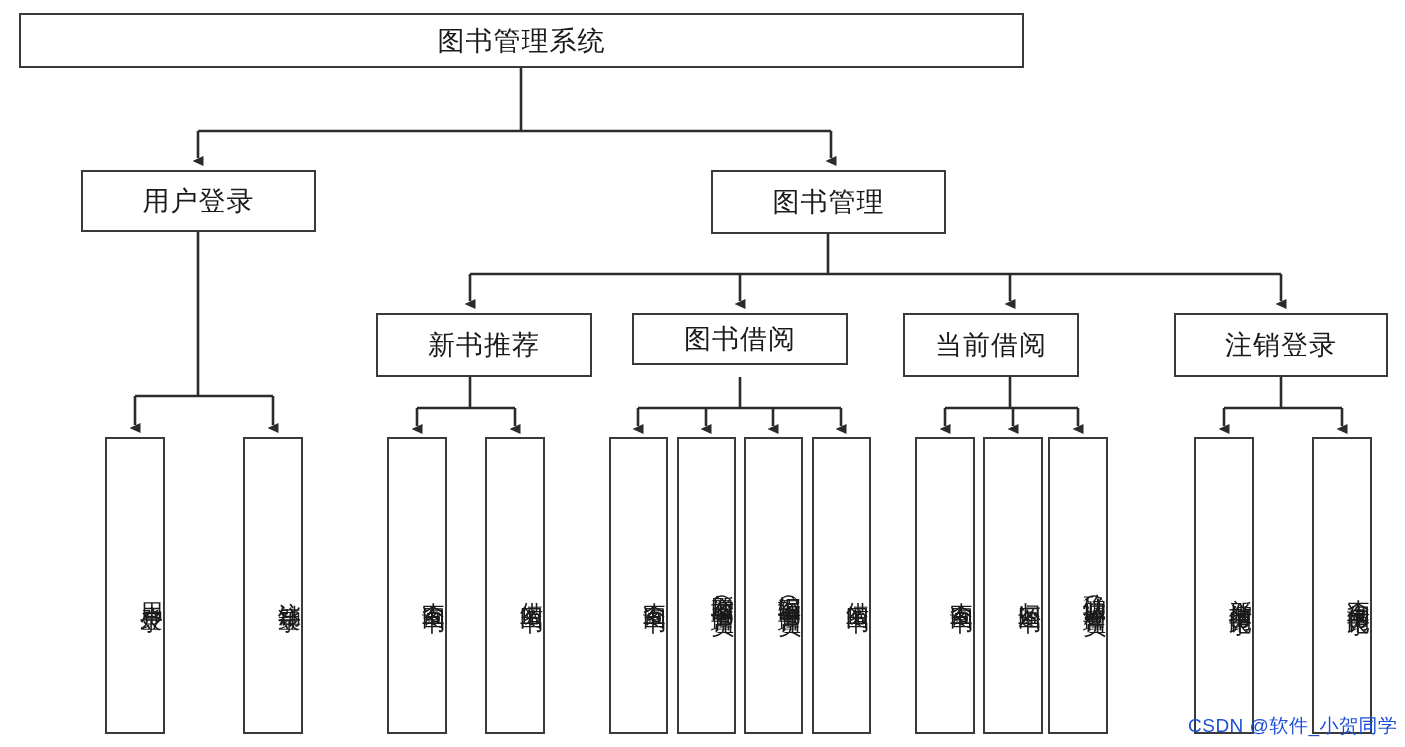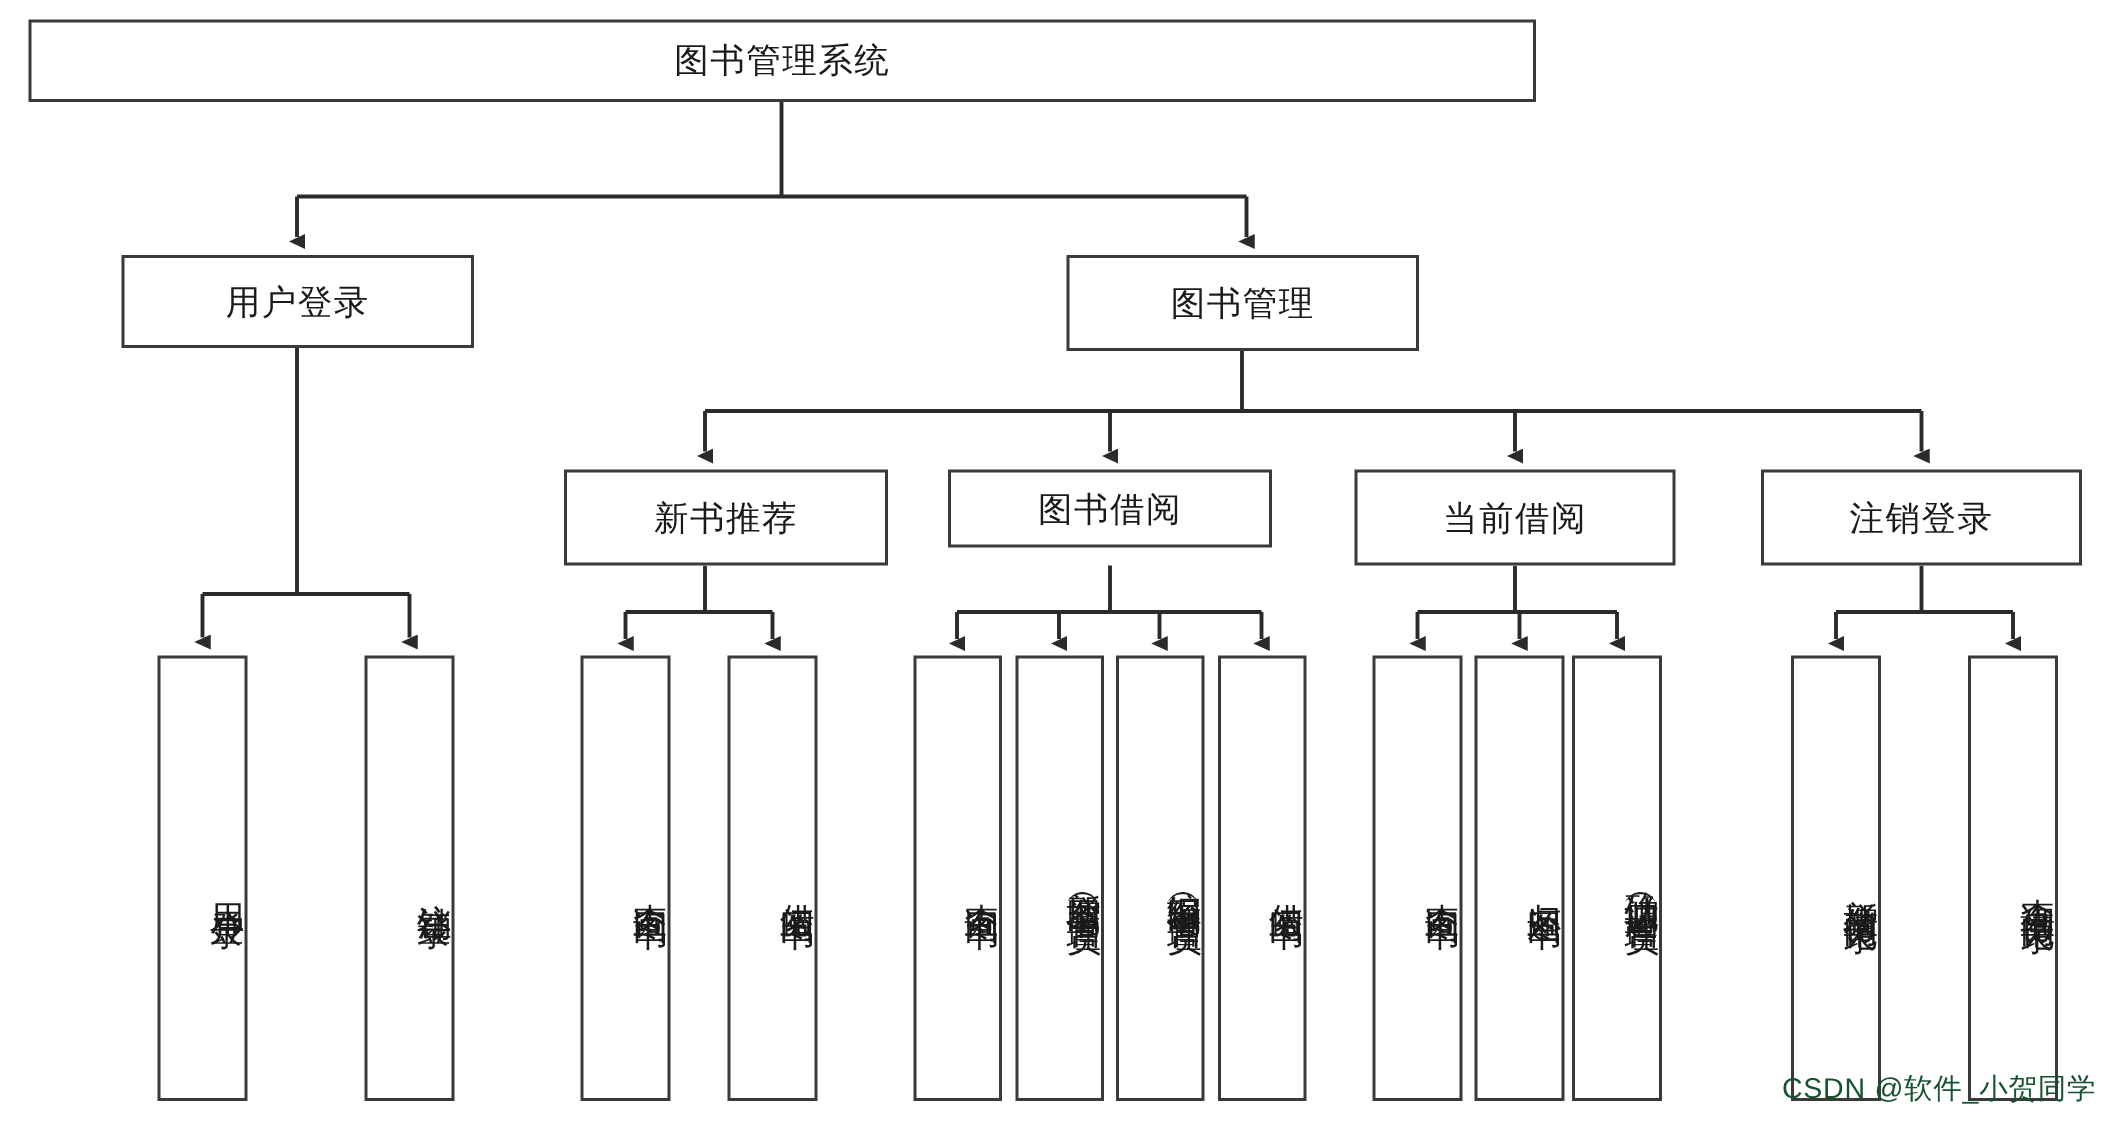--- a/index.html
+++ b/index.html
@@ -29,21 +29,21 @@
     position: absolute;
     box-sizing: border-box;
     background: #ffffff;
     border: 2.5px solid #3a3a3a;
     display: flex;
     align-items: center;
     justify-content: center;
     color: #1a1a1a;
   }
   .node.horiz {
-    font-size: 23px;
+    font-size: 27px;
     letter-spacing: 1px;
   }
   .node.vert {
     writing-mode: vertical-rl;
     text-orientation: upright;
     font-size: 23px;
     letter-spacing: 3px;
     padding-top: 8px;
     align-items: flex-start;
     justify-content: center;
@@ -52,21 +52,21 @@
   .node.vert .vlabel {
     writing-mode: vertical-rl;
     text-orientation: upright;
     white-space: nowrap;
   }
   .watermark {
     position: absolute;
     left: 1188px;
     top: 713px;
     font-size: 19px;
-    color: #14532d;
+    color: #1d4ed8;
     white-space: nowrap;
     letter-spacing: 0.5px;
   }
 </style>
 </head>
 <body>
 
 <div id="canvas">
 
   <svg class="connectors" viewBox="0 0 1405 747" xmlns="http://www.w3.org/2000/svg">
@@ -129,21 +129,21 @@
   <div class="node horiz" style="left:711px; top:170px; width:235px; height:64px;">
     <span>图书管理</span>
   </div>
 
   <div class="node horiz" style="left:376px; top:313px; width:216px; height:64px;">
     <span>新书推荐</span>
   </div>
   <div class="node horiz" style="left:632px; top:313px; width:216px; height:52px;">
     <span>图书借阅</span>
   </div>
-  <div class="node horiz" style="left:903px; top:313px; width:214px; height:64px;">
+  <div class="node horiz" style="left:903px; top:313px; width:176px; height:64px;">
     <span>当前借阅</span>
   </div>
   <div class="node horiz" style="left:1174px; top:313px; width:214px; height:64px;">
     <span>注销登录</span>
   </div>
 
   <div class="node vert" style="left:105px; top:437px; width:60px; height:297px;">
     <span class="vlabel">用户登录</span>
   </div>
   <div class="node vert" style="left:243px; top:437px; width:60px; height:297px;">

